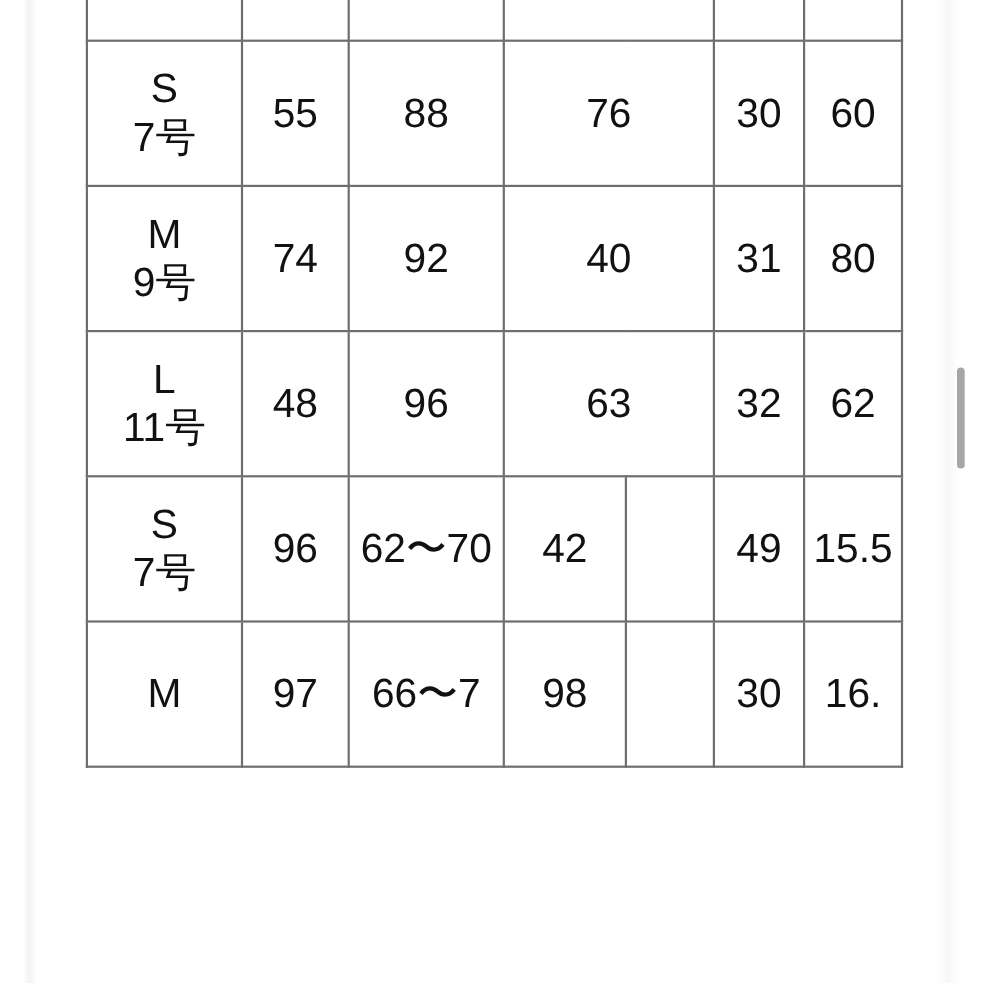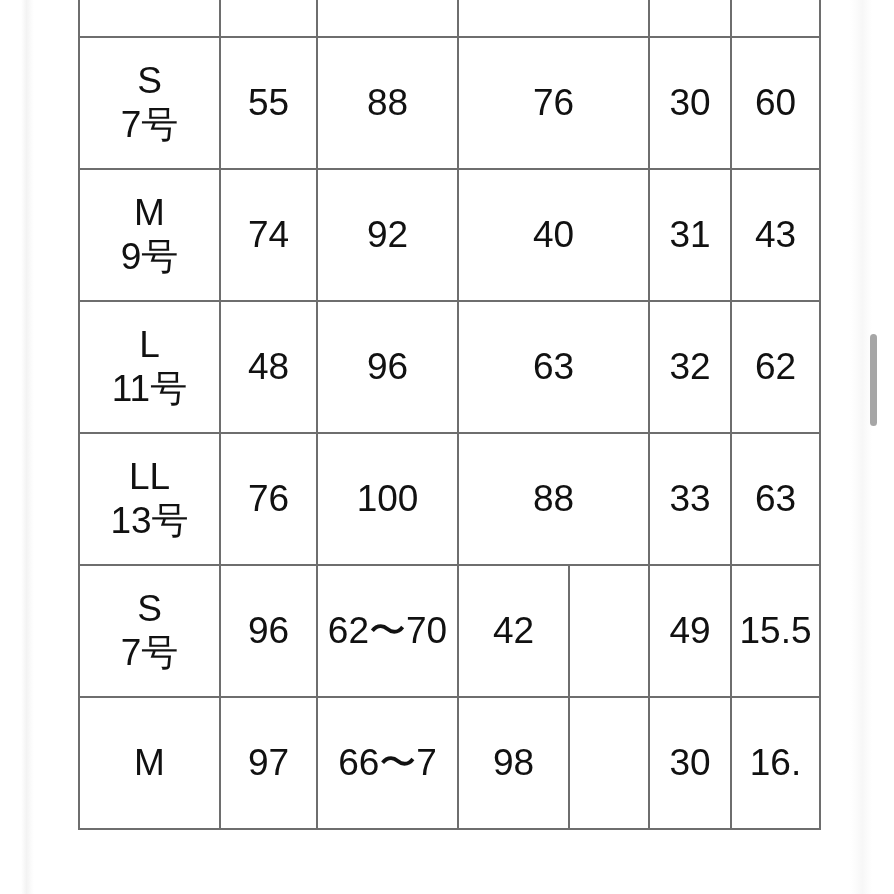--- a/index.html
+++ b/index.html
@@ -148,46 +148,35 @@
 
         <tr>
           <td>
             <span class="cell-2line">M</span>
             <span class="cell-2line">9号</span>
           </td>
           <td>74</td>
           <td>92</td>
           <td class="wide-merge" colspan="2">40</td>
           <td>31</td>
-          <td>43</td>
+          <td>80</td>
         </tr>
 
         <tr>
           <td>
             <span class="cell-2line">L</span>
             <span class="cell-2line">11号</span>
           </td>
           <td>48</td>
           <td>96</td>
           <td class="wide-merge" colspan="2">63</td>
           <td>32</td>
           <td>62</td>
         </tr>
 
-        <tr>
-          <td>
-            <span class="cell-2line">LL</span>
-            <span class="cell-2line">13号</span>
-          </td>
-          <td>76</td>
-          <td>100</td>
-          <td class="wide-merge" colspan="2">88</td>
-          <td>33</td>
-          <td>63</td>
-        </tr>
 
 
         <tr>
           <td>
             <span class="cell-2line">S</span>
             <span class="cell-2line">7号</span>
           </td>
           <td>96</td>
           <td>62〜70</td>
           <td>42</td>

